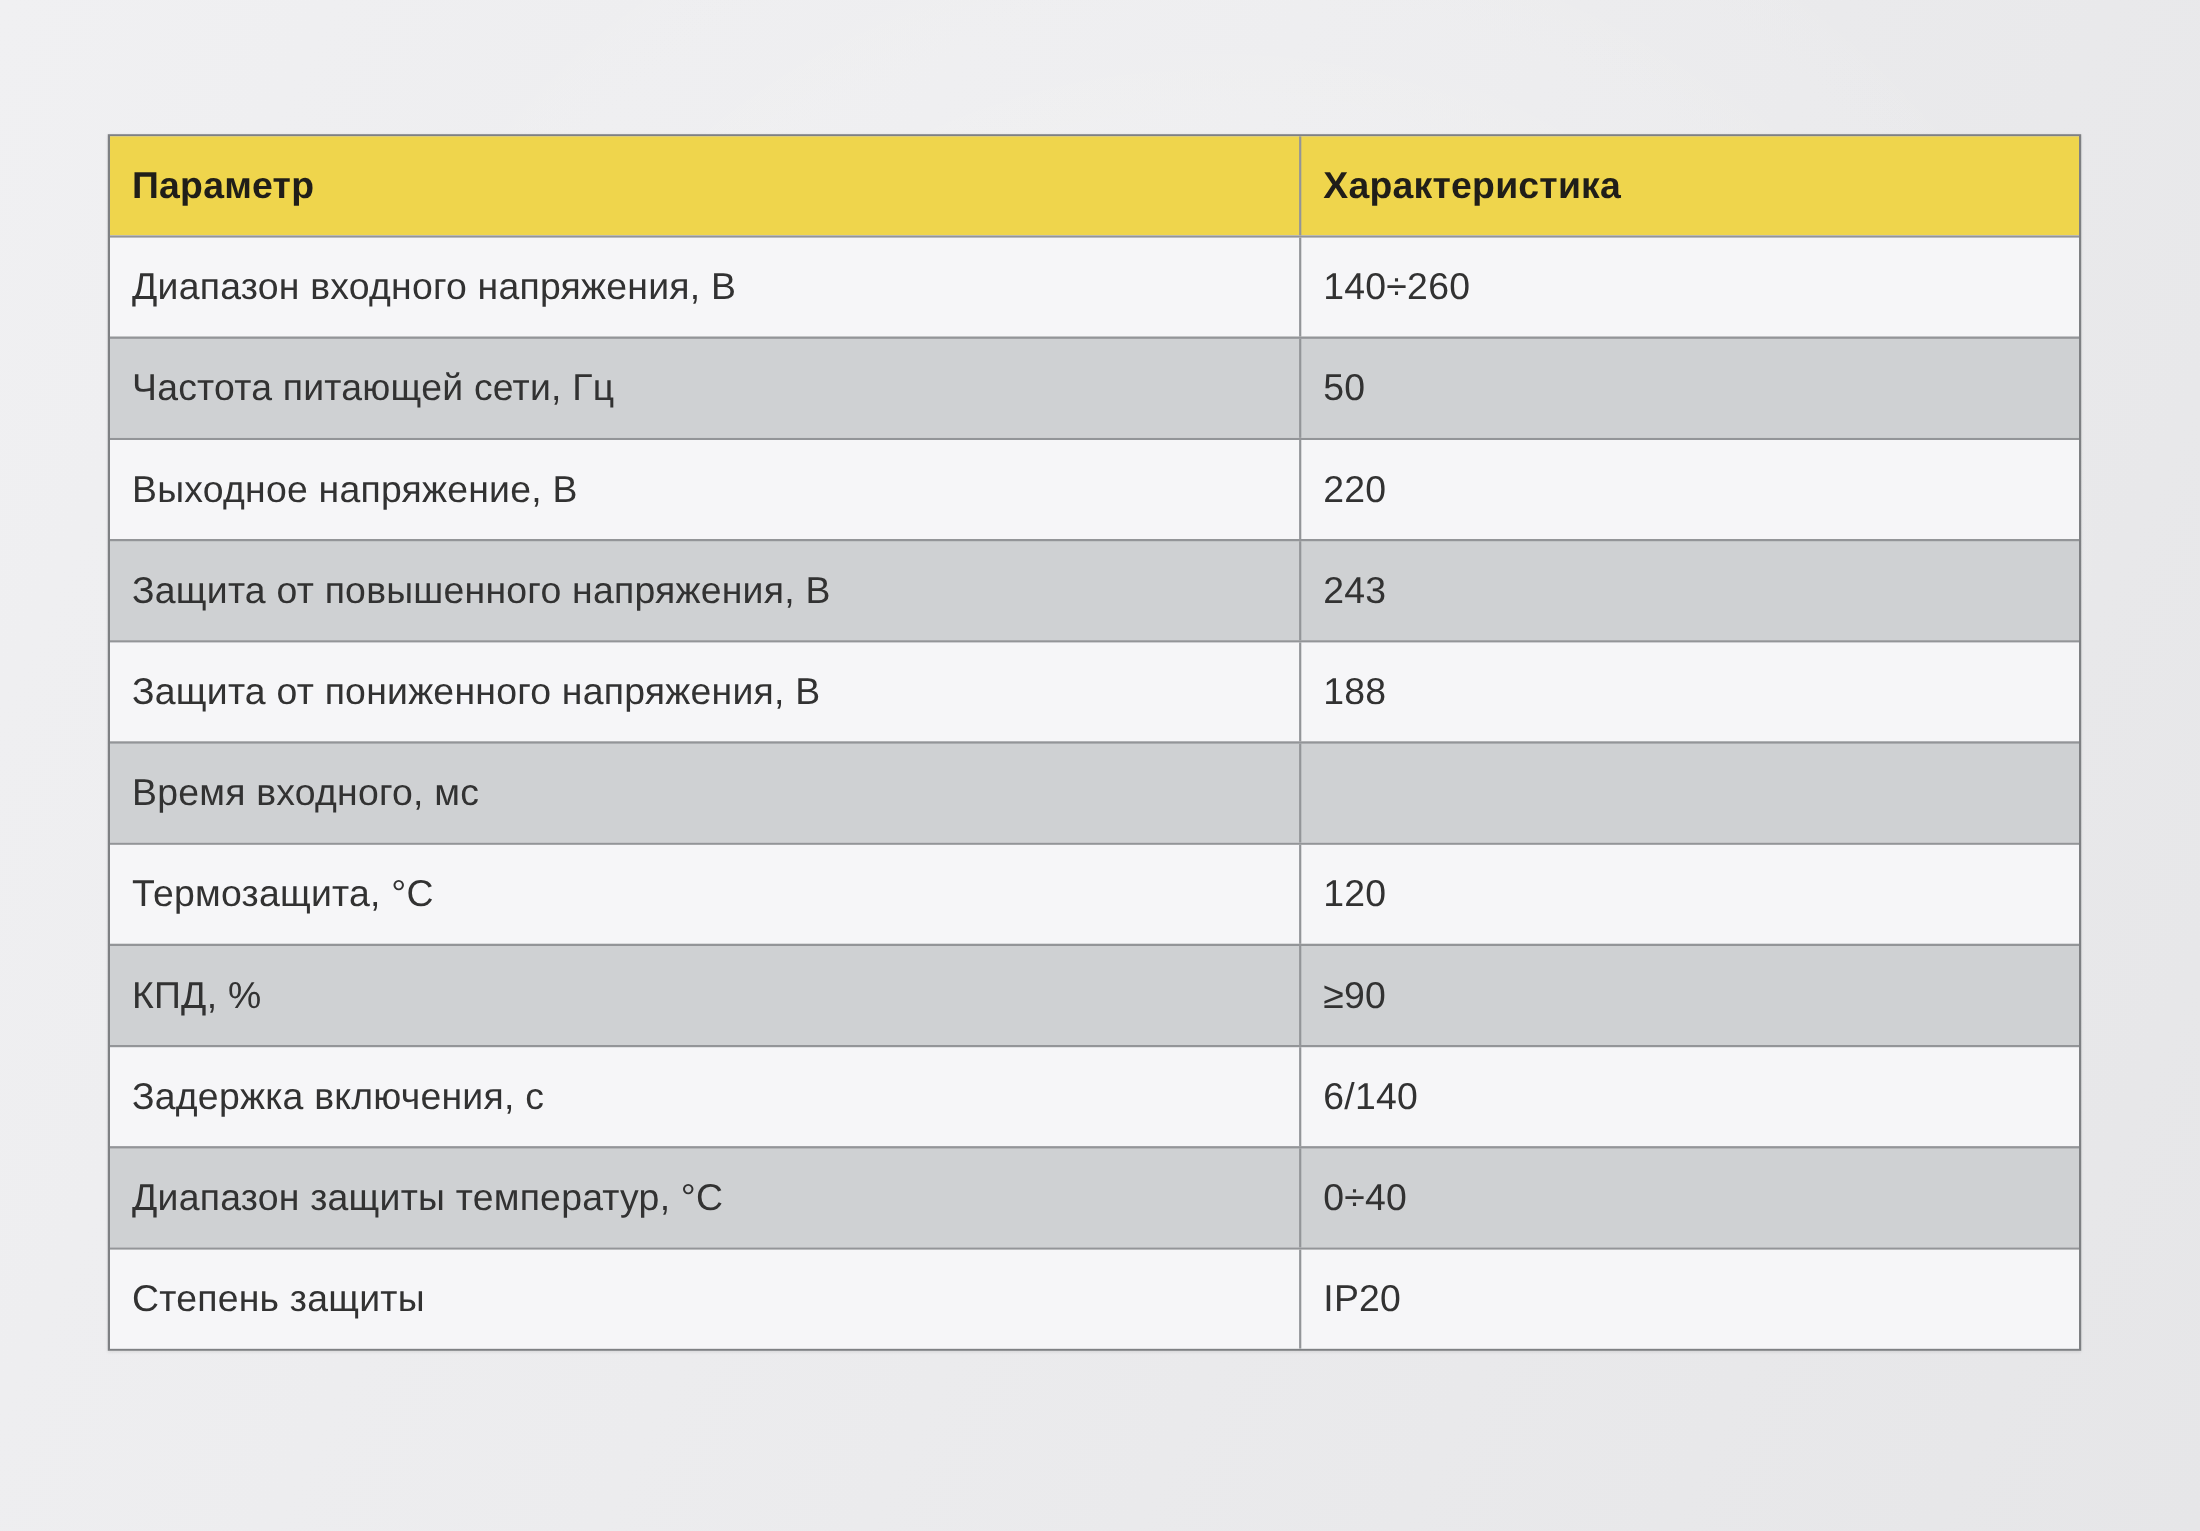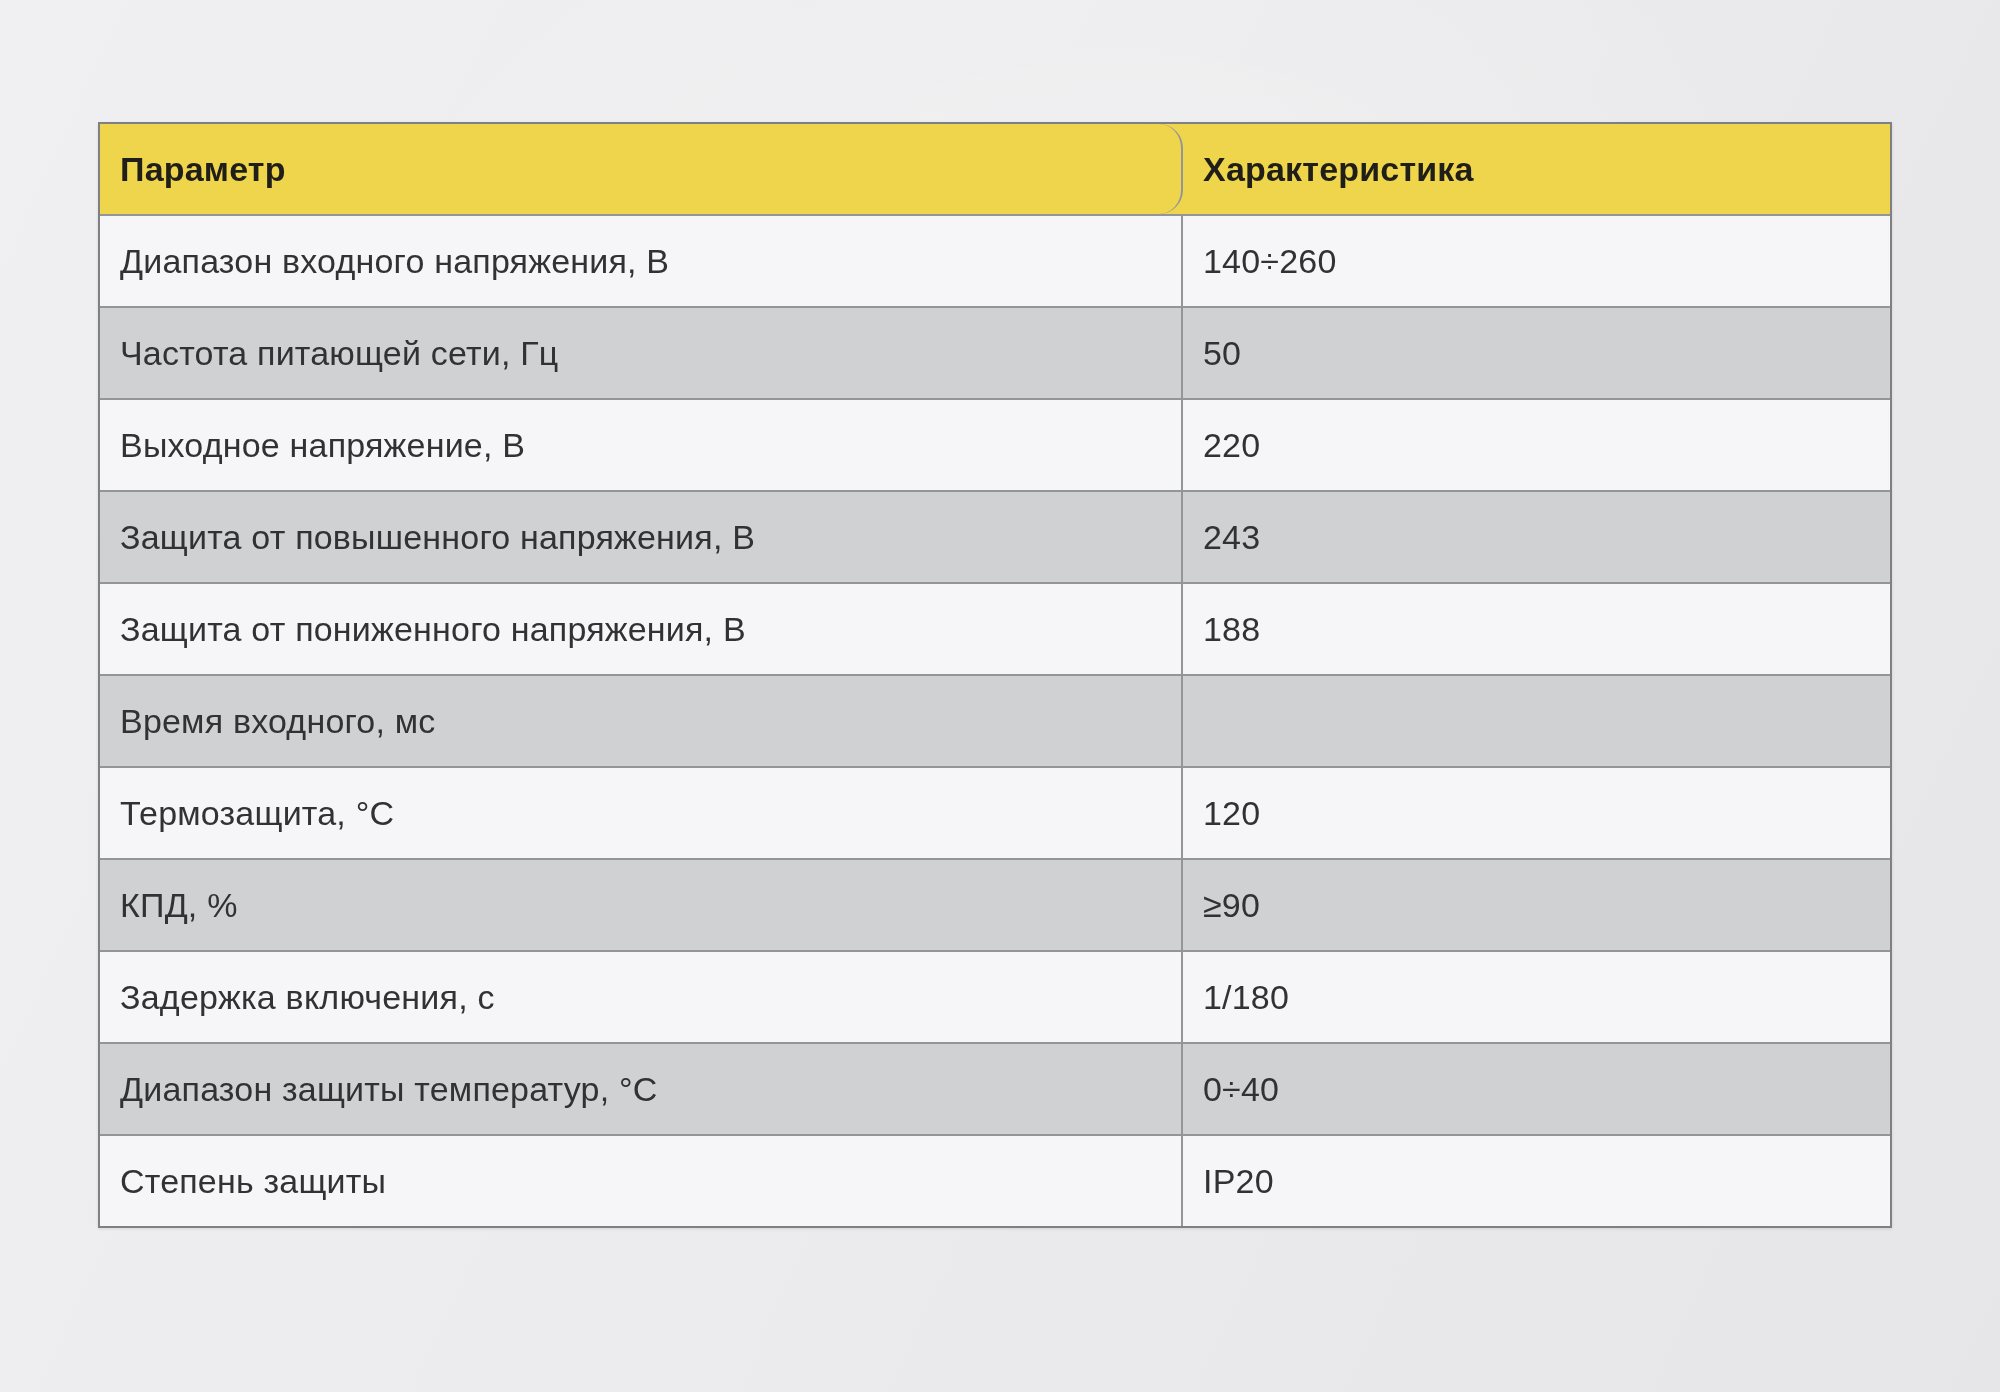--- a/index.html
+++ b/index.html
@@ -50,21 +50,20 @@
   }
   .cell.param {
     border-right: 2px solid #939598;
   }
   .row.header {
     background: #EFD54C;
   }
   .row.header .cell {
     font-weight: bold;
     color: #201E19;
-    border-radius: 24px;
   }
   .row.data:nth-child(even) {
     background: #F6F6F8;
   }
   .row.data:nth-child(odd) {
     background: #CFD1D3;
   }
 </style>
 </head>
 <body>
@@ -112,21 +111,21 @@
       <div class="cell value">120</div>
     </div>
 
     <div class="row data">
       <div class="cell param">КПД, %</div>
       <div class="cell value">≥90</div>
     </div>
 
     <div class="row data">
       <div class="cell param">Задержка включения, с</div>
-      <div class="cell value">1/180</div>
+      <div class="cell value">6/140</div>
     </div>
 
     <div class="row data">
       <div class="cell param">Диапазон защиты температур, °С</div>
       <div class="cell value">0÷40</div>
     </div>
 
     <div class="row data">
       <div class="cell param">Степень защиты</div>
       <div class="cell value">IP20</div>

